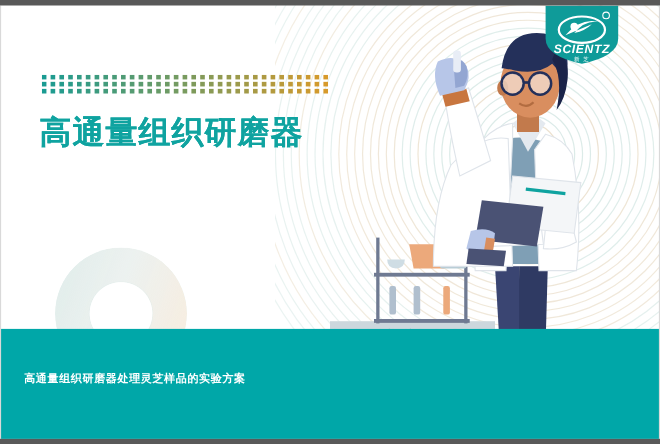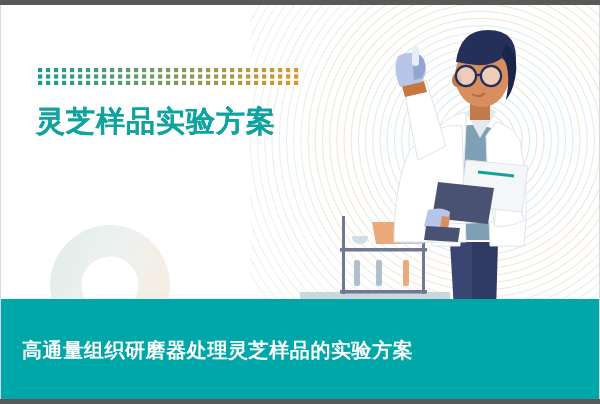--- a/index.html
+++ b/index.html
@@ -88,21 +88,21 @@
     position:absolute;left:300px;top:10px;width:300px;height:310px;z-index:5;
   }
 
   
   .band{
     position:absolute;left:0;bottom:5px;width:600px;height:100px;
     background:#00a7a8;z-index:50;
   }
   .band-text{
     position:absolute;left:22px;top:38px;
-    font-size:20px;font-weight:bold;color:#ffffff;
+    font-size:10px;font-weight:bold;color:#ffffff;
     letter-spacing:.6px;white-space:nowrap;
   }
 </style>
 </head>
 <body>
 
 <div id="stage">
 
   <div class="chrome-top"></div>
   <div class="chrome-bottom"></div>
@@ -252,21 +252,21 @@
           <rect x="224.00" y="12.80" width="4.2" height="4.2" fill="rgb(191,154,56)"></rect>
           <rect x="232.00" y="12.80" width="4.2" height="4.2" fill="rgb(197,154,53)"></rect>
           <rect x="240.00" y="12.80" width="4.2" height="4.2" fill="rgb(203,154,49)"></rect>
           <rect x="248.00" y="12.80" width="4.2" height="4.2" fill="rgb(209,154,46)"></rect>
           <rect x="256.00" y="12.80" width="4.2" height="4.2" fill="rgb(215,154,43)"></rect>
         </g>
     </svg>
   </div>
 
   <div class="headline">
-    <span class="ln ln1">灵芝样品实验方案</span>
+    <span class="ln ln1">高通量组织研磨器</span>
   </div>
 
   <div class="illus">
     <svg width="300" height="310" viewBox="0 0 300 310" xmlns="http://www.w3.org/2000/svg" aria-hidden="true">
 
       <g>
 
         <rect x="0" y="282" width="150" height="7" fill="#ccd7dd"></rect>
         <path d="M55 289 L52 310 M72 289 L75 310" stroke="#7e93a6" stroke-width="3" fill="none"></path>
 
@@ -358,18 +358,29 @@
           <path d="M156 63 l0 0"></path>
         </g>
         <circle cx="166" cy="66" r="9" fill="#ffffff" opacity=".55"></circle>
         <circle cx="191" cy="66" r="9" fill="#ffffff" opacity=".55"></circle>
 
         <path d="M172 84 q7 5 13 -1" stroke="#b26c40" stroke-width="2" fill="none"></path>
       </g>
     </svg>
   </div>
 
+  <div class="logo">
+    <svg width="70" height="54" viewBox="0 0 70 54" xmlns="http://www.w3.org/2000/svg">
+      <path d="M2 0 L68 0 L68 30 Q68 46 35 53 Q2 46 2 30 Z" fill="#0f9b99"></path>
+      <ellipse cx="35" cy="22" rx="21" ry="12" fill="none" stroke="#ffffff" stroke-width="2"></ellipse>
+      <path d="M20 27 q14 -16 30 -12 q-12 -2 -22 10 q10 -2 16 -8" fill="#ffffff"></path>
+      <circle cx="28" cy="19" r="3.4" fill="#ffffff"></circle>
+      <circle cx="57" cy="9" r="3" fill="none" stroke="#ffffff" stroke-width="1"></circle>
+      <text x="35" y="43" font-family="Liberation Sans, sans-serif" font-size="11" font-weight="bold" font-style="italic" fill="#ffffff" text-anchor="middle" letter-spacing="0.6">SCIENTZ</text>
+      <text x="35" y="50.5" font-family="Liberation Sans, sans-serif" font-size="5" fill="#ffffff" text-anchor="middle" letter-spacing="1">新 芝</text>
+    </svg>
+  </div>
 
   <div class="band">
     <div class="band-text">高通量组织研磨器处理灵芝样品的实验方案</div>
   </div>
 
 </div>
 
 </body></html>

